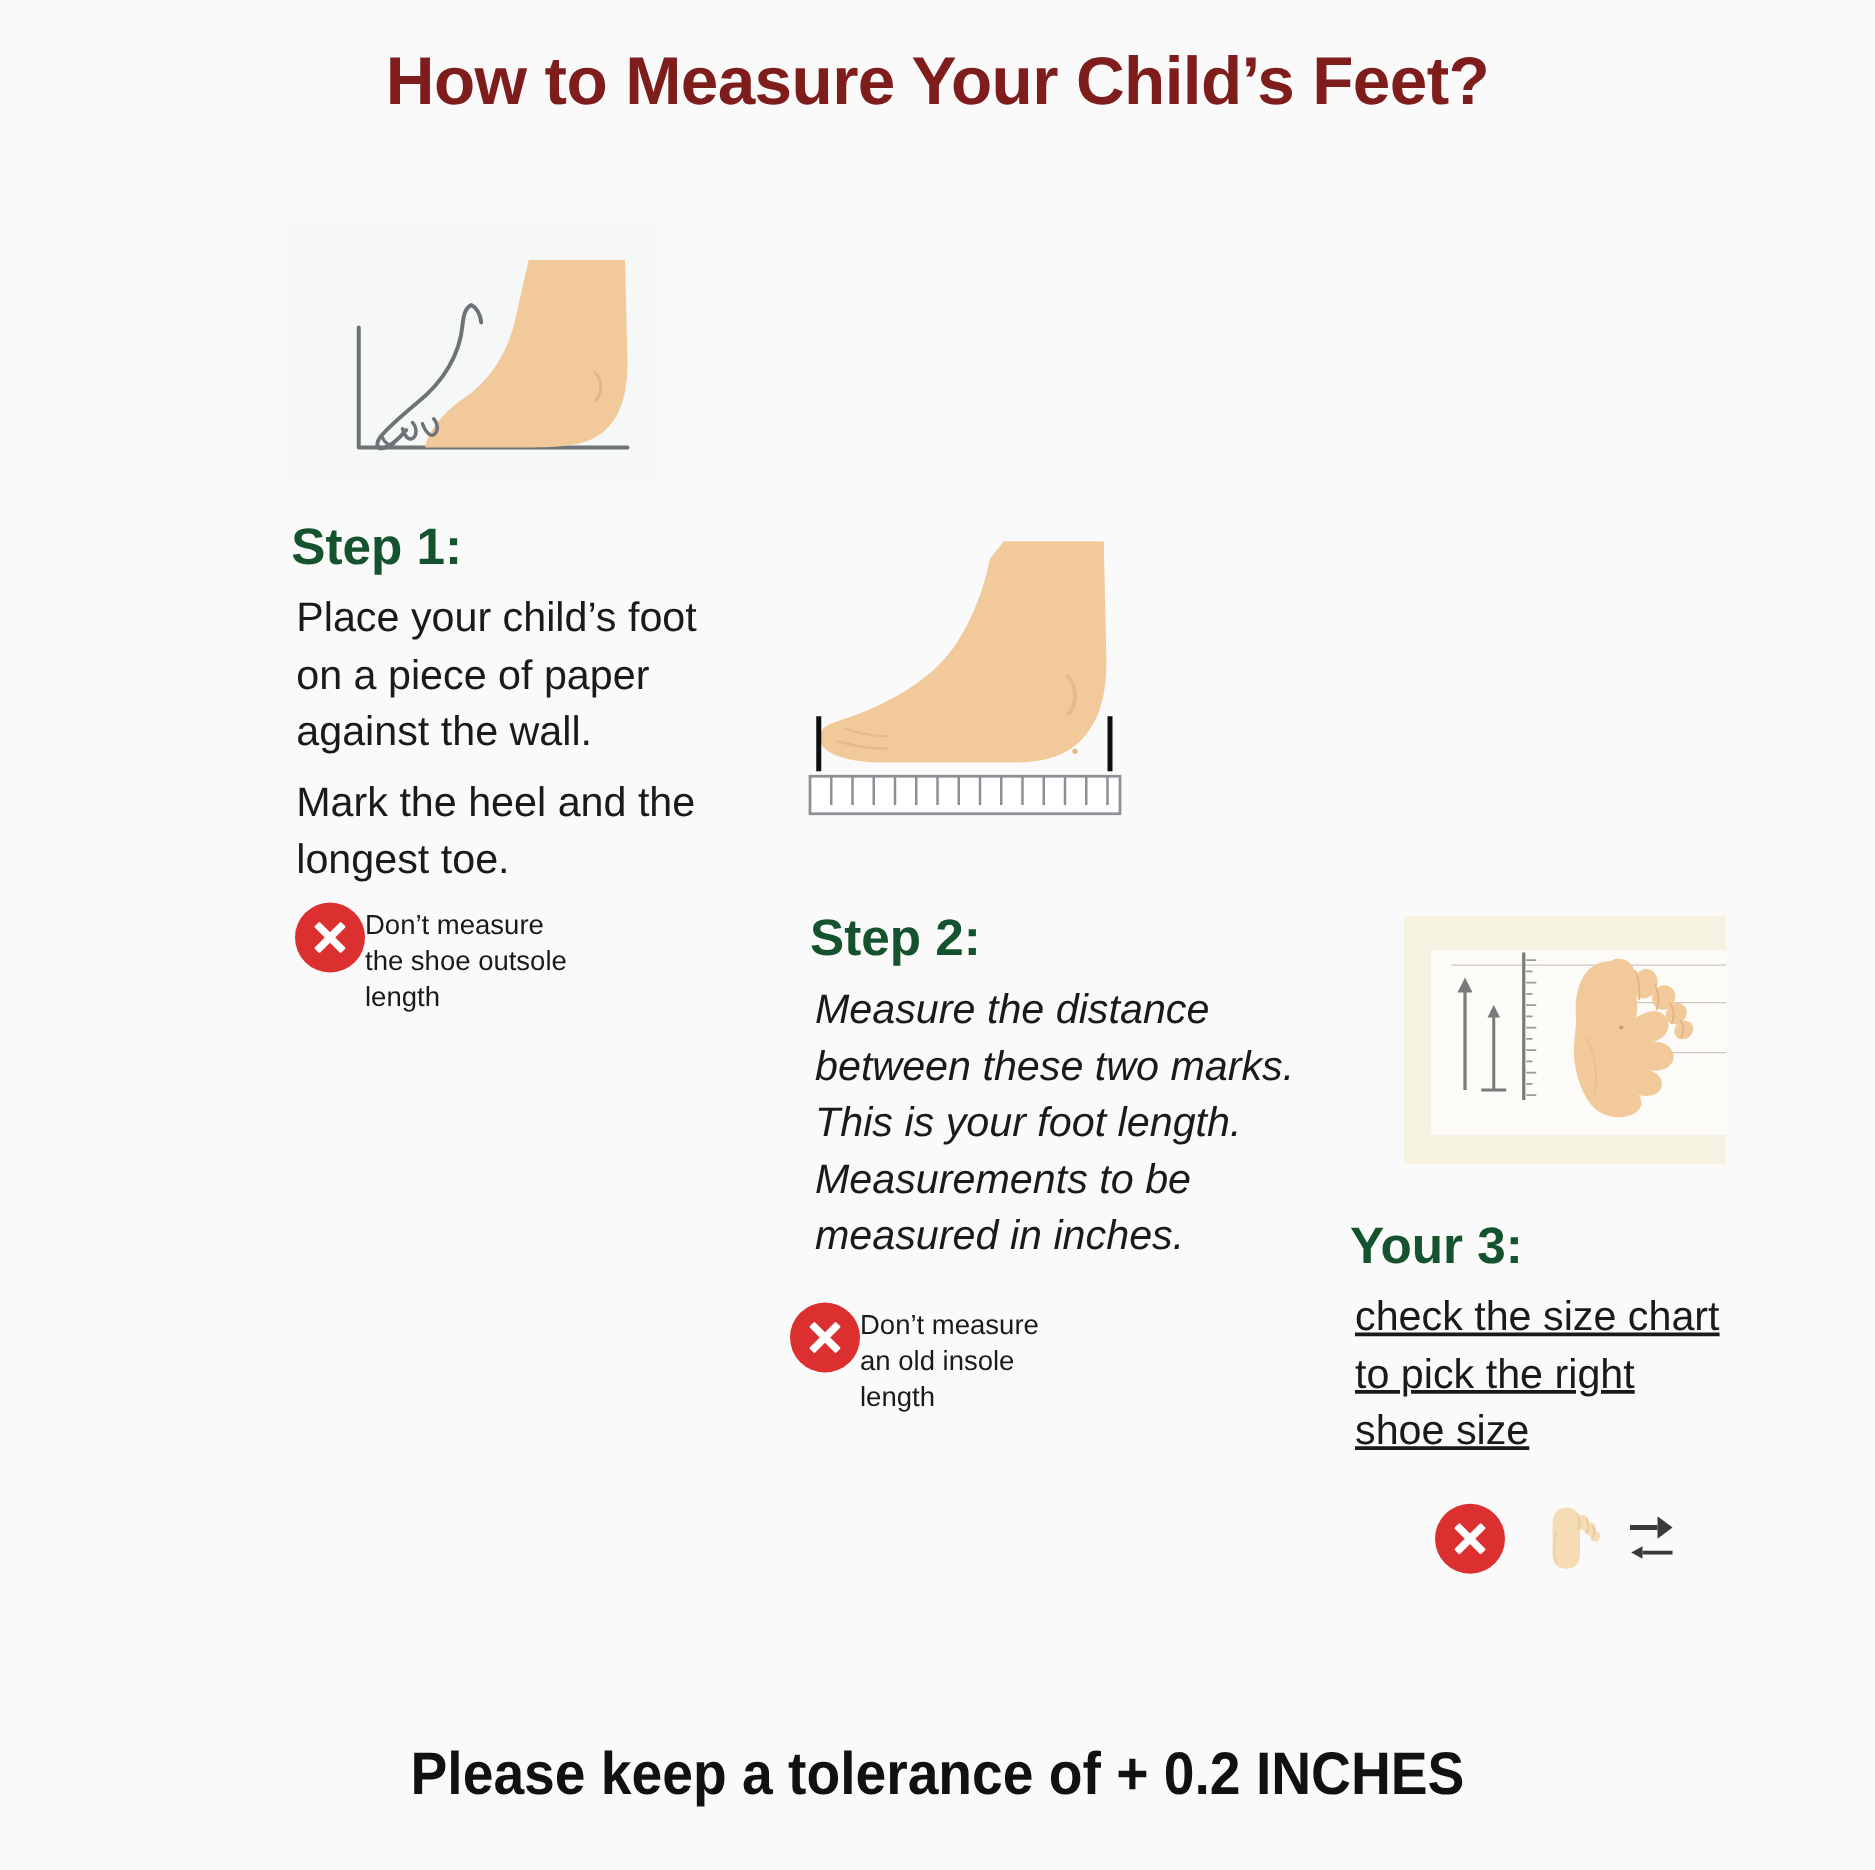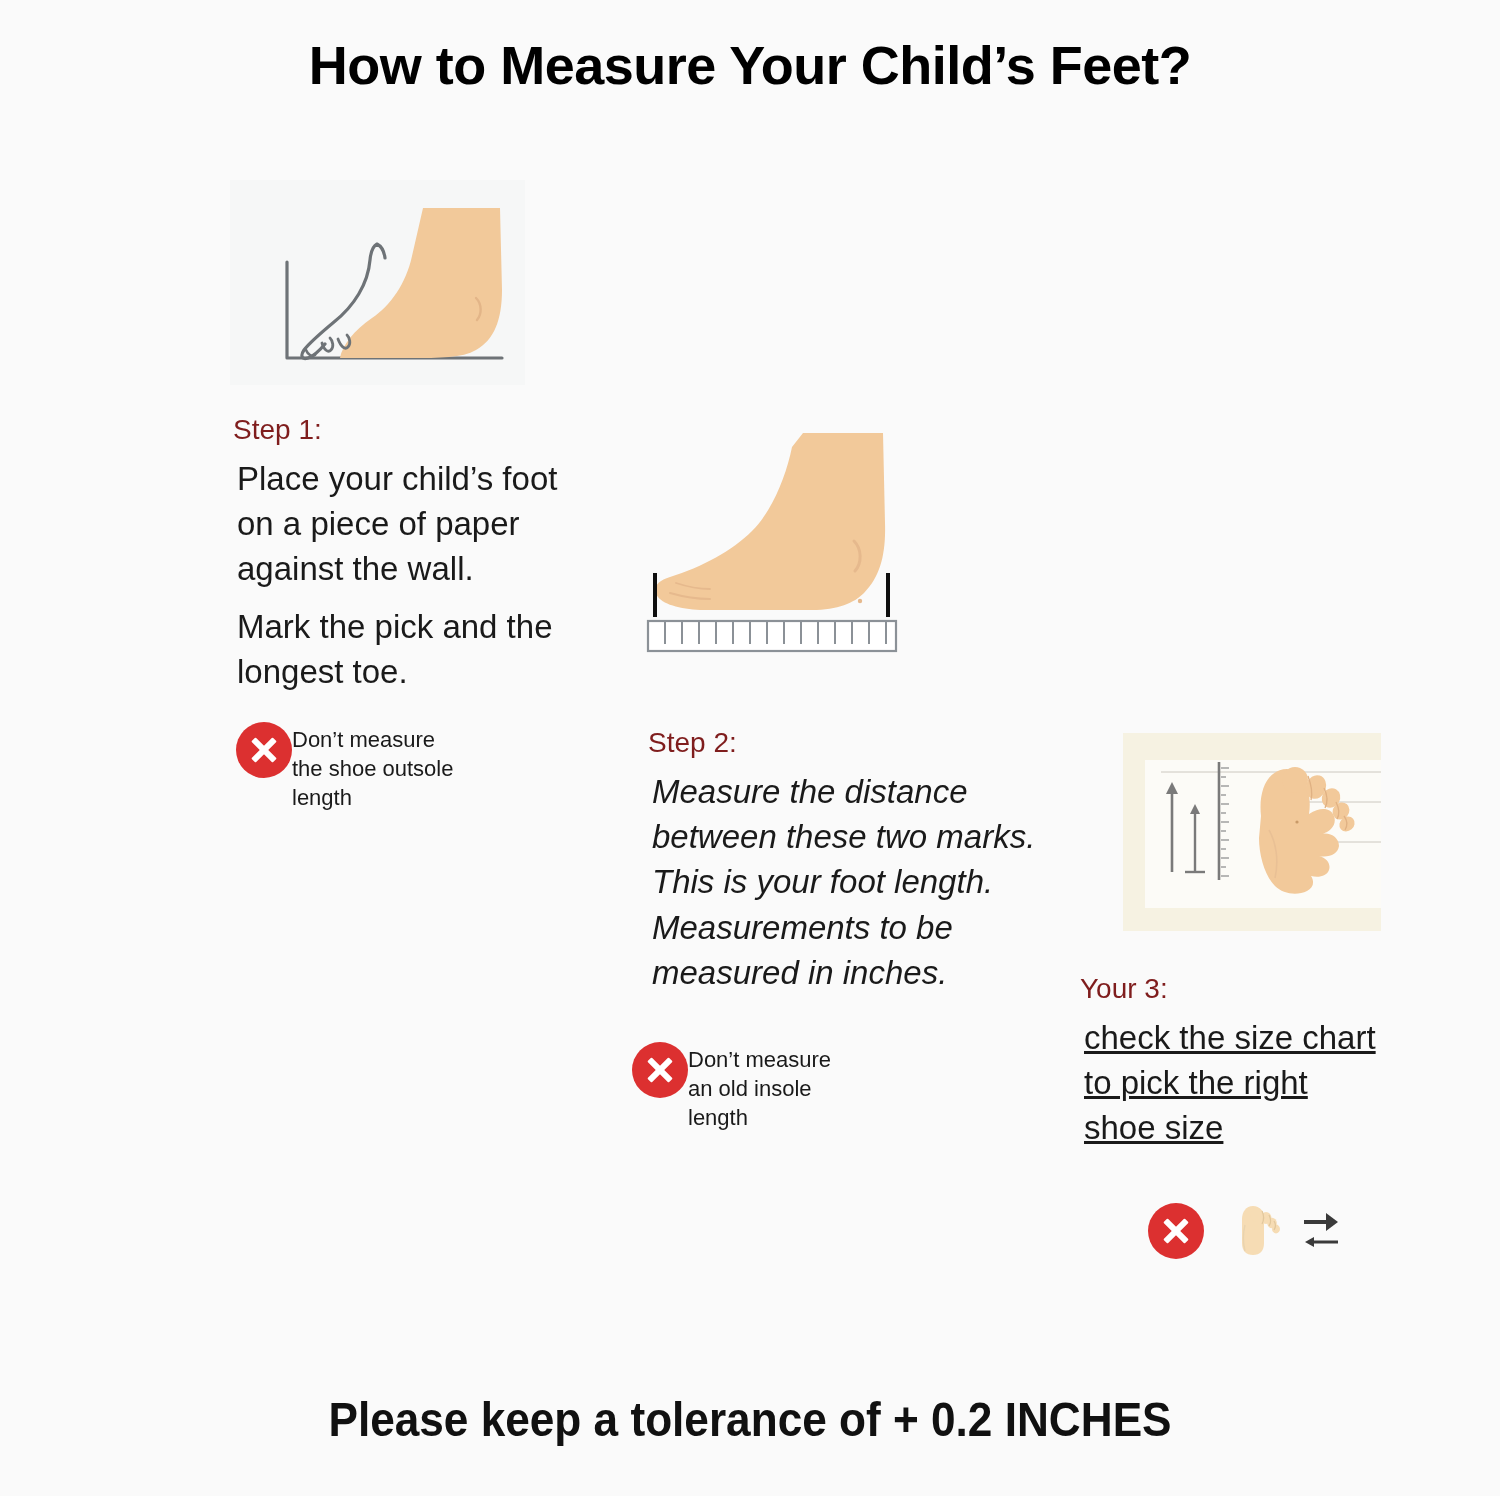--- a/index.html
+++ b/index.html
@@ -24,32 +24,32 @@
   .title {
     position: absolute;
     left: 0;
     top: 34px;
     width: 1500px;
     text-align: center;
     font-family: "Liberation Sans", sans-serif;
     font-weight: bold;
     font-size: 54px;
     letter-spacing: -0.5px;
-    color: #000000;
+    color: #7f1d1d;
     white-space: nowrap;
   }
 
   
   .step-block { position: absolute; }
 
   .step-head {
     font-family: "Liberation Sans", sans-serif;
-    font-weight: normal;
-    font-size: 28px;
-    color: #7f1d1d;
+    font-weight: bold;
+    font-size: 41px;
+    color: #14532d;
     line-height: 1.18;
   }
   .step-body {
     font-family: "Liberation Sans", sans-serif;
     font-weight: normal;
     font-size: 33px;
     color: #1a1a1a;
     line-height: 1.37;
   }
   .step-body .para { margin: 4px; }
@@ -178,21 +178,21 @@
       <path d="M76,170 C78,175 82,177 85,175" fill="none" stroke="#6e7377" stroke-width="2.6" stroke-linecap="round"></path>
     </svg>
   </div>
 
   <div class="step-block" style="left:233px; top:413px; width:330px;">
     <div class="step-head">Step 1:</div>
     <div class="step-body">
       <div class="para" style="white-space:pre-line; margin-top:10px;">Place your child’s foot
 on a piece of paper
 against the wall.</div>
-      <div class="para" style="white-space:pre-line;">Mark the pick and the
+      <div class="para" style="white-space:pre-line;">Mark the heel and the
 longest toe.</div>
     </div>
   </div>
 
   <div class="step-block warn" style="left:236px; top:722px; width:330px;">
     <div class="warn-circle"></div>
     <div class="warn-text">Don’t measure
 the shoe outsole
 length</div>
   </div>

